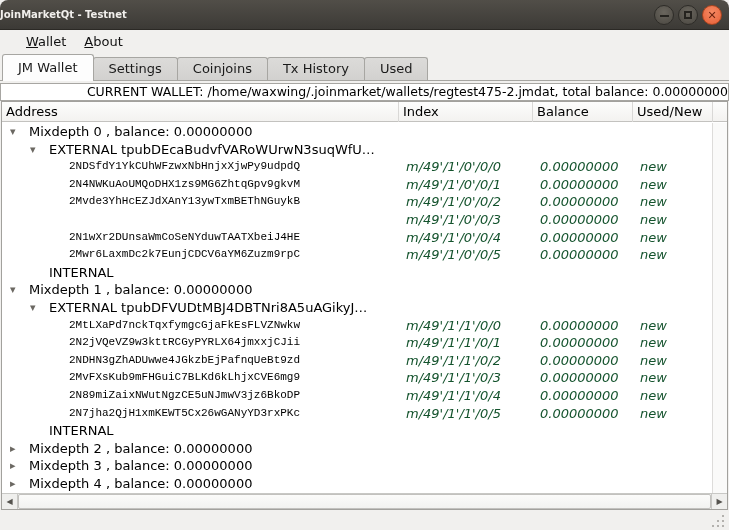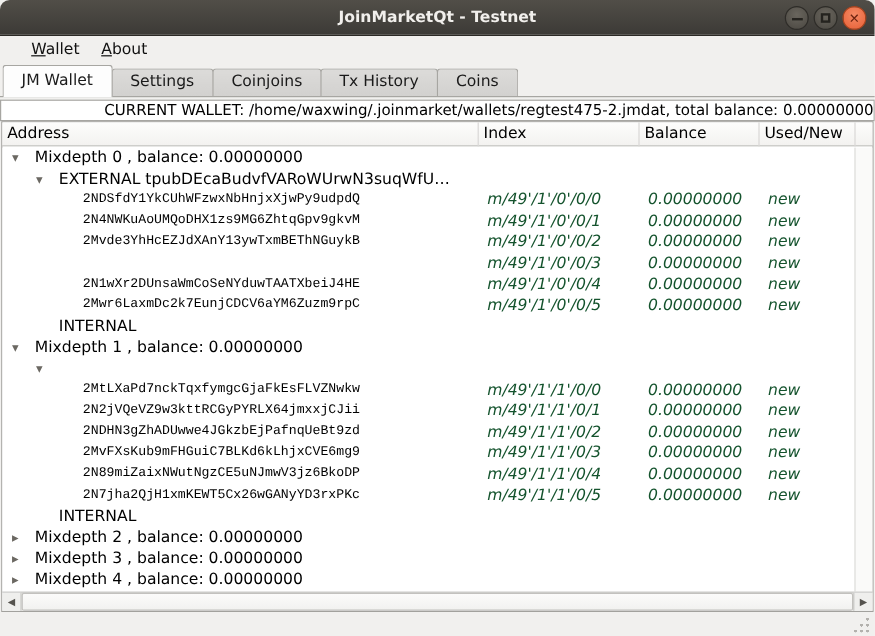--- a/index.html
+++ b/index.html
@@ -4,21 +4,21 @@
 <style>
   * { margin:0; padding:0; box-sizing:border-box; }
   html,body { width:729px; height:530px; font-family:"DejaVu Sans", sans-serif; }
   .window { position:relative; width:729px; height:530px; background:#f1f0ee; overflow:hidden; }
 
   
   .titlebar { position:absolute; top:0; left:0; width:729px; height:30px;
     background:linear-gradient(#514e48, #3c3a36); border-bottom:1px solid #2b2925;
     border-radius:8px 8px 0 0; }
   .title { position:absolute; left:0; right:0; top:0; height:30px; line-height:30px;
-    text-align:center; color:#f1efec; font-weight:bold; font-size:13px; }
+    text-align:left; color:#f1efec; font-weight:bold; font-size:10px; }
   .winbtns { position:absolute; right:7px; top:5px; display:flex; gap:4px; }
   .wbtn { width:20px; height:20px; border-radius:50%; display:flex; align-items:center;
     justify-content:center; background:radial-gradient(circle at 50% 35%, #6a665e, #4a4741);
     border:1px solid #2e2c28; cursor:default; }
   .wbtn.close { background:radial-gradient(circle at 50% 35%, #f58a64, #e75f36); border:1px solid #a8441f; }
   .glyph-min { width:9px; height:2px; background:#25231f; margin-top:1px; }
   .glyph-max { width:8px; height:8px; border:2px solid #25231f; }
   .glyph-close { color:#6d2410; font-size:11px; font-weight:bold; line-height:1; }
 
   
@@ -113,21 +113,21 @@
   <div class="menubar">
     <span class="menuitem"><u>W</u>allet</span>
     <span class="menuitem"><u>A</u>bout</span>
   </div>
 
   <div class="tabbar" id="tabbar">
       <div class="tab active">JM Wallet</div>
       <div class="tab">Settings</div>
       <div class="tab">Coinjoins</div>
       <div class="tab">Tx History</div>
-      <div class="tab">Coins</div>
+      <div class="tab">Used</div>
     </div>
 
   <div class="banner">CURRENT WALLET: /home/waxwing/.joinmarket/wallets/regtest475-2.jmdat, total balance: 0.00000000</div>
 
   <div class="tree">
     <div class="tree-header">
       <div class="hcell c0">Address</div>
       <div class="hcell c1">Index</div>
       <div class="hcell c2">Balance</div>
       <div class="hcell c3">Used/New</div>
@@ -180,20 +180,21 @@
         </div>
         <div class="trow">
           <span class="rlabel lvl1">INTERNAL</span>
         </div>
         <div class="trow">
           <span class="expander lvl0">▾</span>
           <span class="rlabel lvl0">Mixdepth 1 , balance: 0.00000000</span>
         </div>
         <div class="trow">
           <span class="expander lvl1">▾</span>
+          <span class="rlabel lvl1">EXTERNAL tpubDFVUDtMBJ4DBTNri8A5uAGikyJ…</span>
         </div>
         <div class="trow">
           <span class="rlabel mono lvl2">2MtLXaPd7nckTqxfymgcGjaFkEsFLVZNwkw</span>
           <span class="cell c-index">m/49'/1'/1'/0/0</span>
           <span class="cell c-balance">0.00000000</span>
           <span class="cell c-status">new</span>
         </div>
         <div class="trow">
           <span class="rlabel mono lvl2">2N2jVQeVZ9w3kttRCGyPYRLX64jmxxjCJii</span>
           <span class="cell c-index">m/49'/1'/1'/0/1</span>

